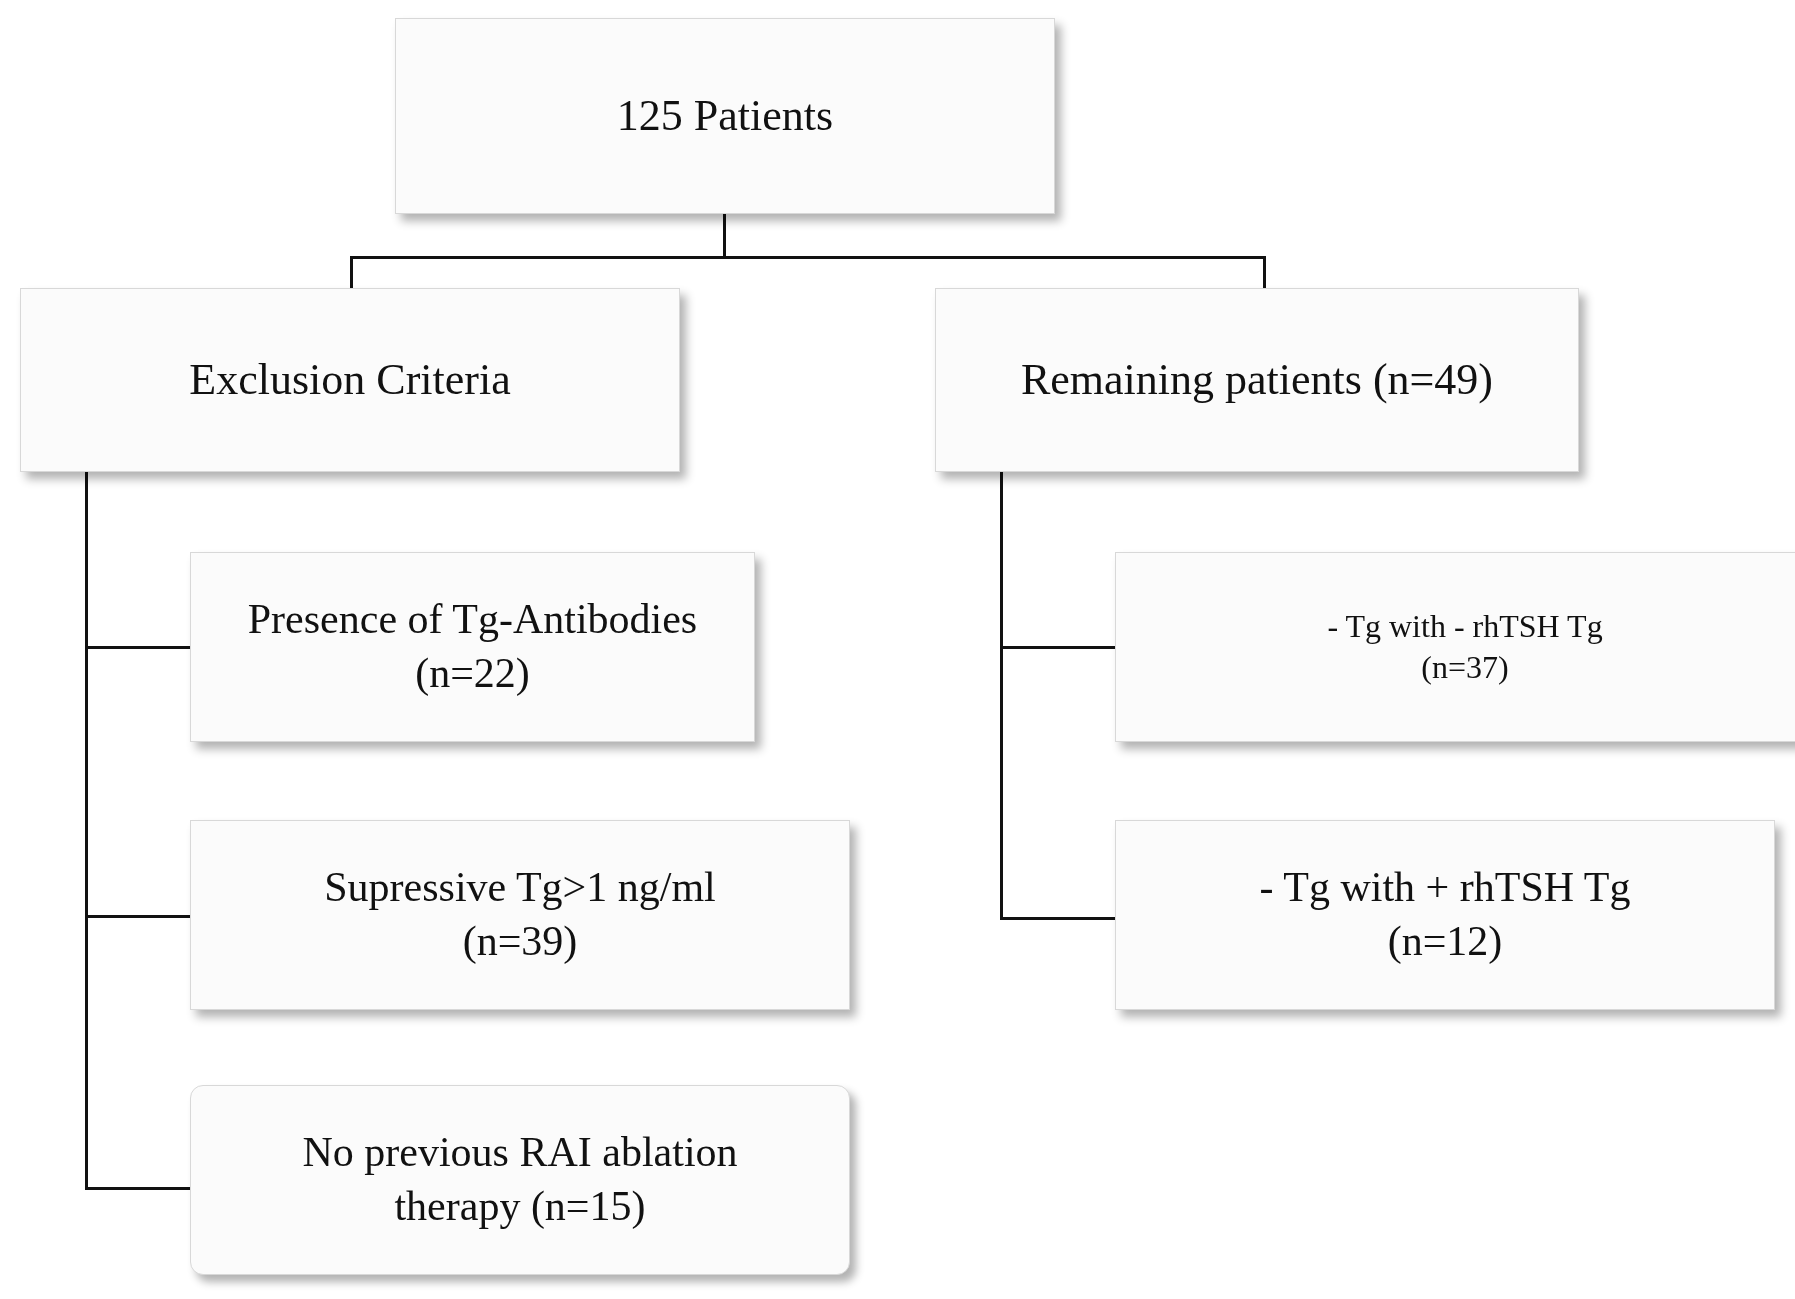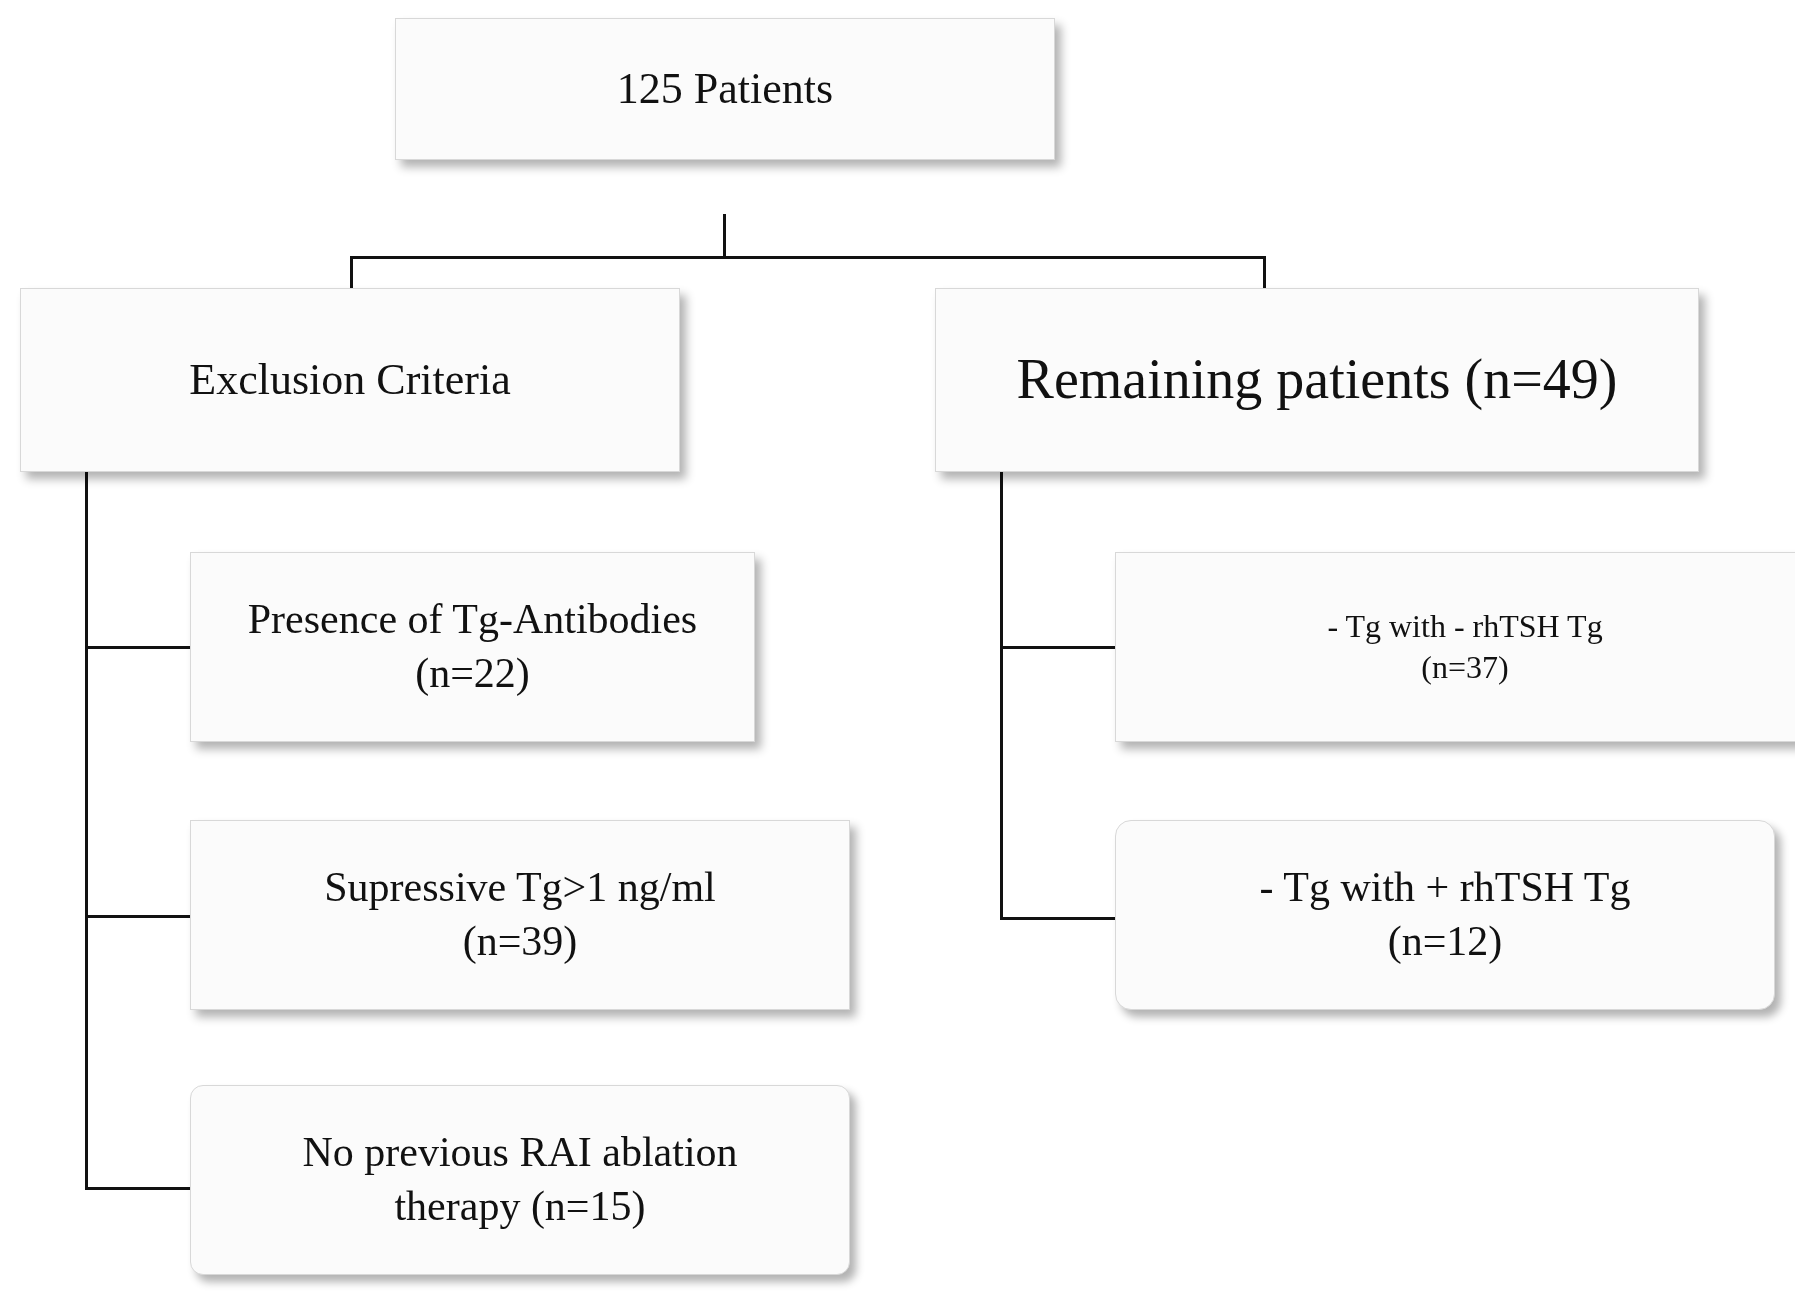--- a/index.html
+++ b/index.html
@@ -43,30 +43,30 @@
 
   
   .line {
     position: absolute;
     background: #111111;
   }
   .line.v { width: 3px; }
   .line.h { height: 3px; }
 
   
-  #node-root      { left: 395px;  top: 18px;   width: 660px; height: 142px; font-size: 44px; }
+  #node-root      { left: 395px;  top: 18px;   width: 660px; height: 196px; font-size: 44px; }
   #node-exclusion { left: 20px;   top: 288px;  width: 660px; height: 184px; font-size: 44px; }
-  #node-remaining { left: 935px;  top: 288px;  width: 764px; height: 184px; font-size: 56px; }
+  #node-remaining { left: 935px;  top: 288px;  width: 644px; height: 184px; font-size: 44px; }
 
   #node-ex-1 { left: 190px; top: 552px;  width: 565px; height: 190px; font-size: 42px; }
   #node-ex-2 { left: 190px; top: 820px;  width: 660px; height: 190px; font-size: 42px; }
   #node-ex-3 { left: 190px; top: 1085px; width: 660px; height: 190px; font-size: 42px; border-radius: 13px; }
 
   #node-rm-1 { left: 1115px; top: 552px; width: 700px; height: 190px; font-size: 32px; }
-  #node-rm-2 { left: 1115px; top: 820px; width: 660px; height: 190px; font-size: 42px; border-radius: 16px; }
+  #node-rm-2 { left: 1115px; top: 820px; width: 660px; height: 190px; font-size: 42px; }
 </style>
 </head>
 <body>
 
 <div id="diagram">
 
   <div class="line v" style="left:723px; top:214px; height:44px;"></div>
   <div class="line h" style="left:350px; top:256px; width:915px;"></div>
   <div class="line v" style="left:350px; top:256px; height:34px;"></div>
   <div class="line v" style="left:1263px; top:256px; height:34px;"></div>

